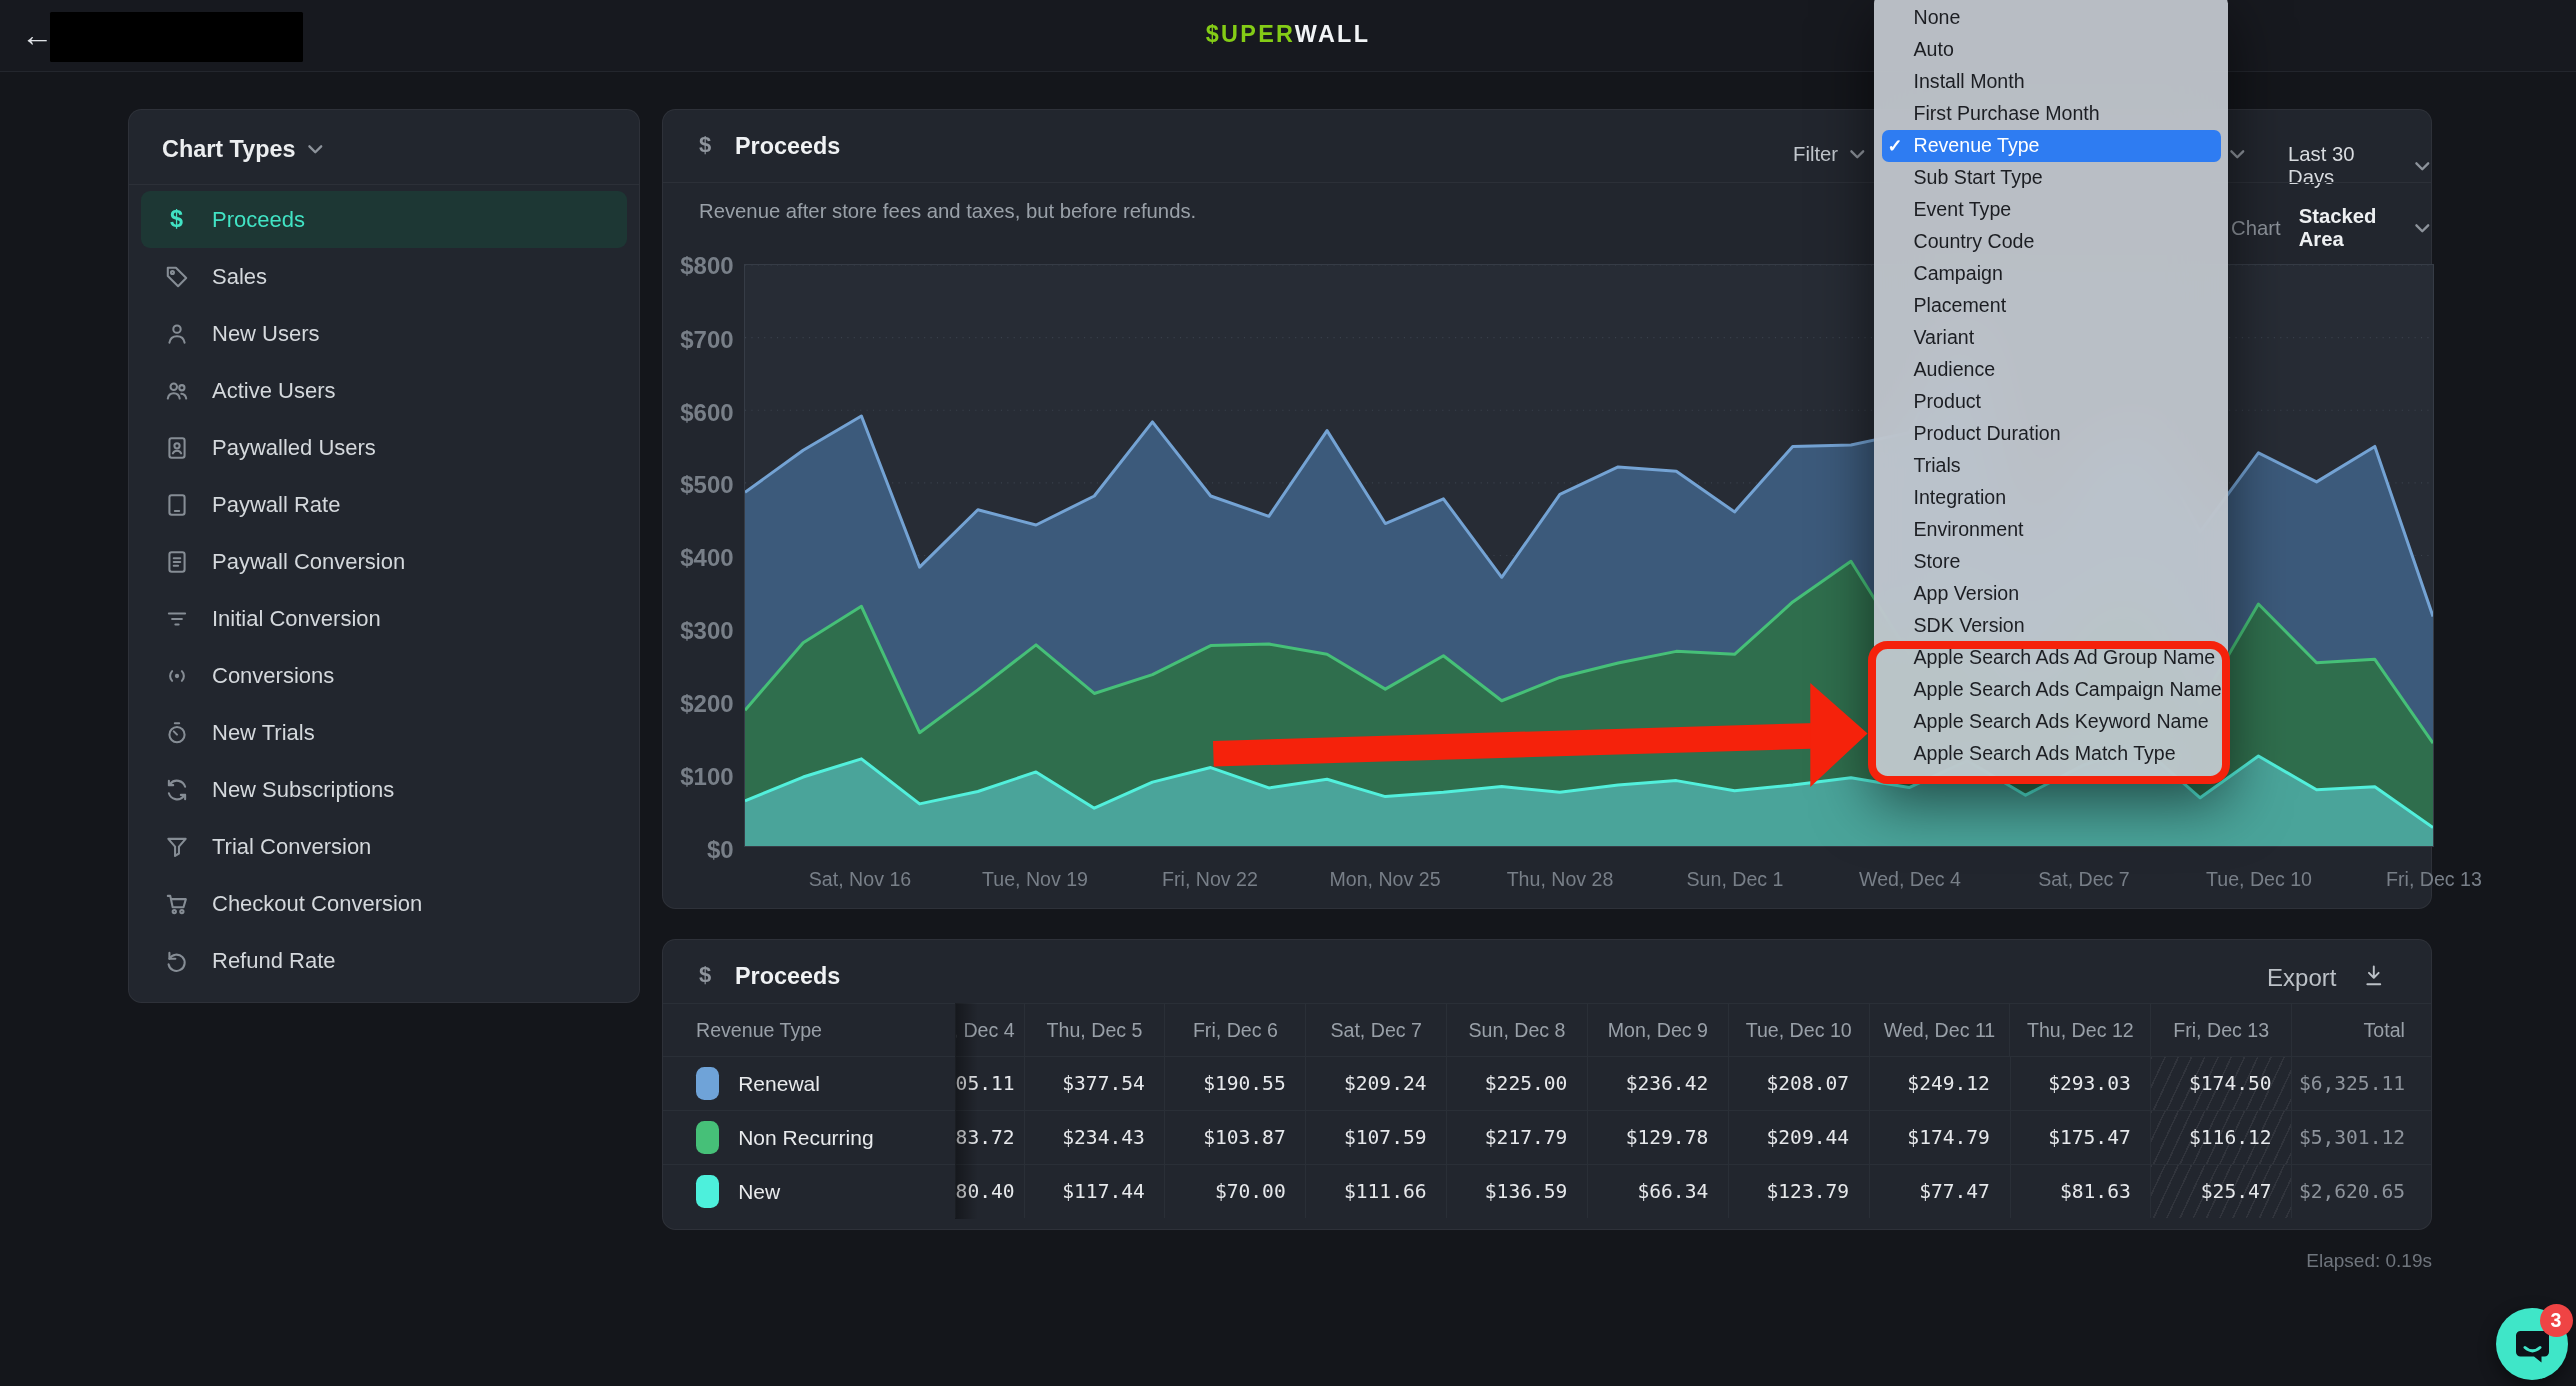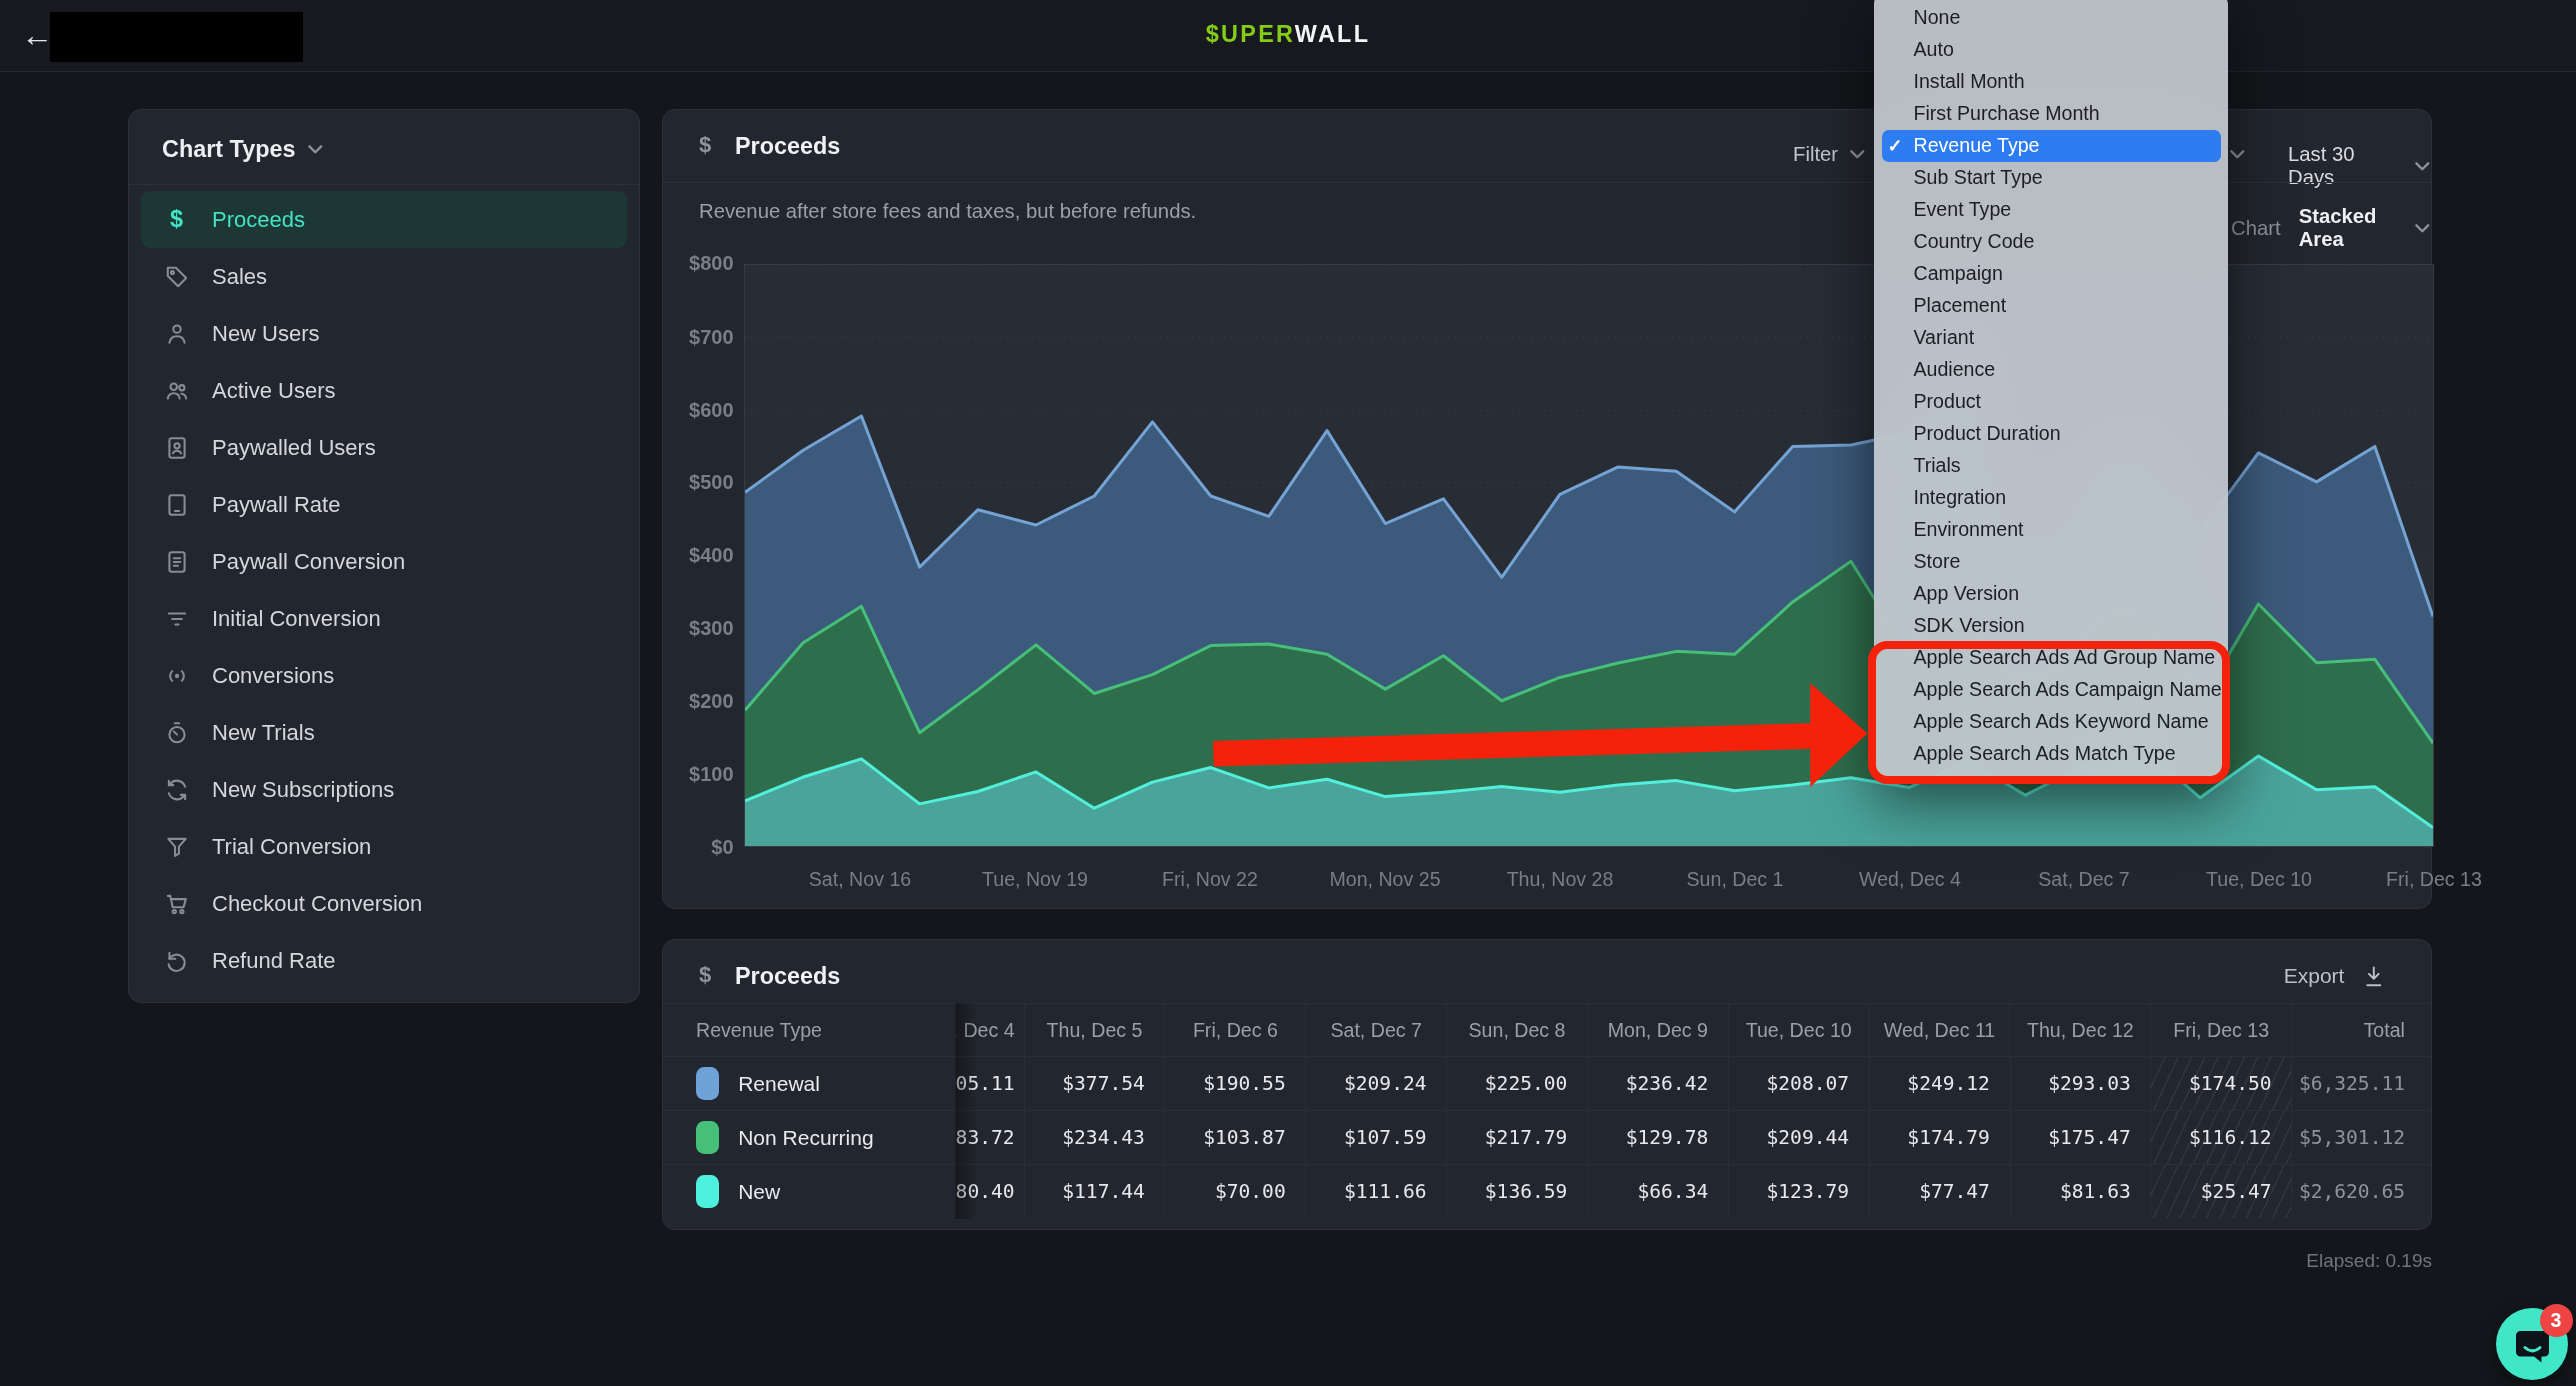--- a/index.html
+++ b/index.html
@@ -49,27 +49,27 @@
   #groupby-chevron { position:absolute; left:1566px; top:39px; color:#8d939b; }
   #range-ctl { left:1625px; top:33px; color:#d9dce0; font-weight:500; }
   #charttype-ctl { left:1568px; top:95px; }
   #charttype-ctl .dim { color:#8d939b; }
   #charttype-ctl .val { color:#eef0f2; font-weight:600; margin-left:7.5px; }
   .chev svg { width:16.6px; height:10.6px; display:block; color:#8d939b; }
 
   #plot { position:absolute; left:81px; top:154px; width:1690px; height:583px;
     background:#272c35; border:0.8px solid #363c46; }
   #plot svg { position:absolute; inset:0; }
-  .y-lab { position:absolute; width:60px; text-align:right; font-size:20px; color:#787f88; font-weight:600; }
+  .y-lab { position:absolute; width:60px; text-align:right; font-size:24px; color:#787f88; font-weight:600; }
   .x-lab { position:absolute; transform:translateX(-50%); font-size:19.6px; color:#787f88; white-space:nowrap; }
 
   
   #table-panel { left:662px; top:939px; width:1770px; height:291px; overflow:hidden; }
-  #export-btn { position:absolute; right:47px; top:24px; display:flex; align-items:center; gap:20px;
-    font-size:21px; color:#bcc1c7; cursor:pointer; }
+  #export-btn { position:absolute; right:47px; top:24px; display:flex; align-items:flex-start; gap:28px;
+    font-size:24px; color:#bcc1c7; cursor:pointer; }
   #export-btn svg { width:19.6px; height:22.6px; }
   #tbl { position:absolute; left:0; top:63px; width:100%; }
   .trow { display:flex; border-top:0.8px solid #2a2f37; height:54px; }
   .trow.thead { height:53px; }
   .tcell { position:relative; display:flex; align-items:center; justify-content:flex-end;
     padding-right:19.6px; border-left:0.8px solid #2a2f37; overflow:hidden;
     font-family:"DejaVu Sans Mono", monospace; font-size:19.6px; color:#e6e8eb; white-space:nowrap; }
   .tcell.first { border-left:none; justify-content:flex-start; padding-left:33px;
     font-family:"Liberation Sans", sans-serif; }
   .thead .tcell { font-family:"Liberation Sans", sans-serif; color:#99a0a8; font-size:19.6px;

